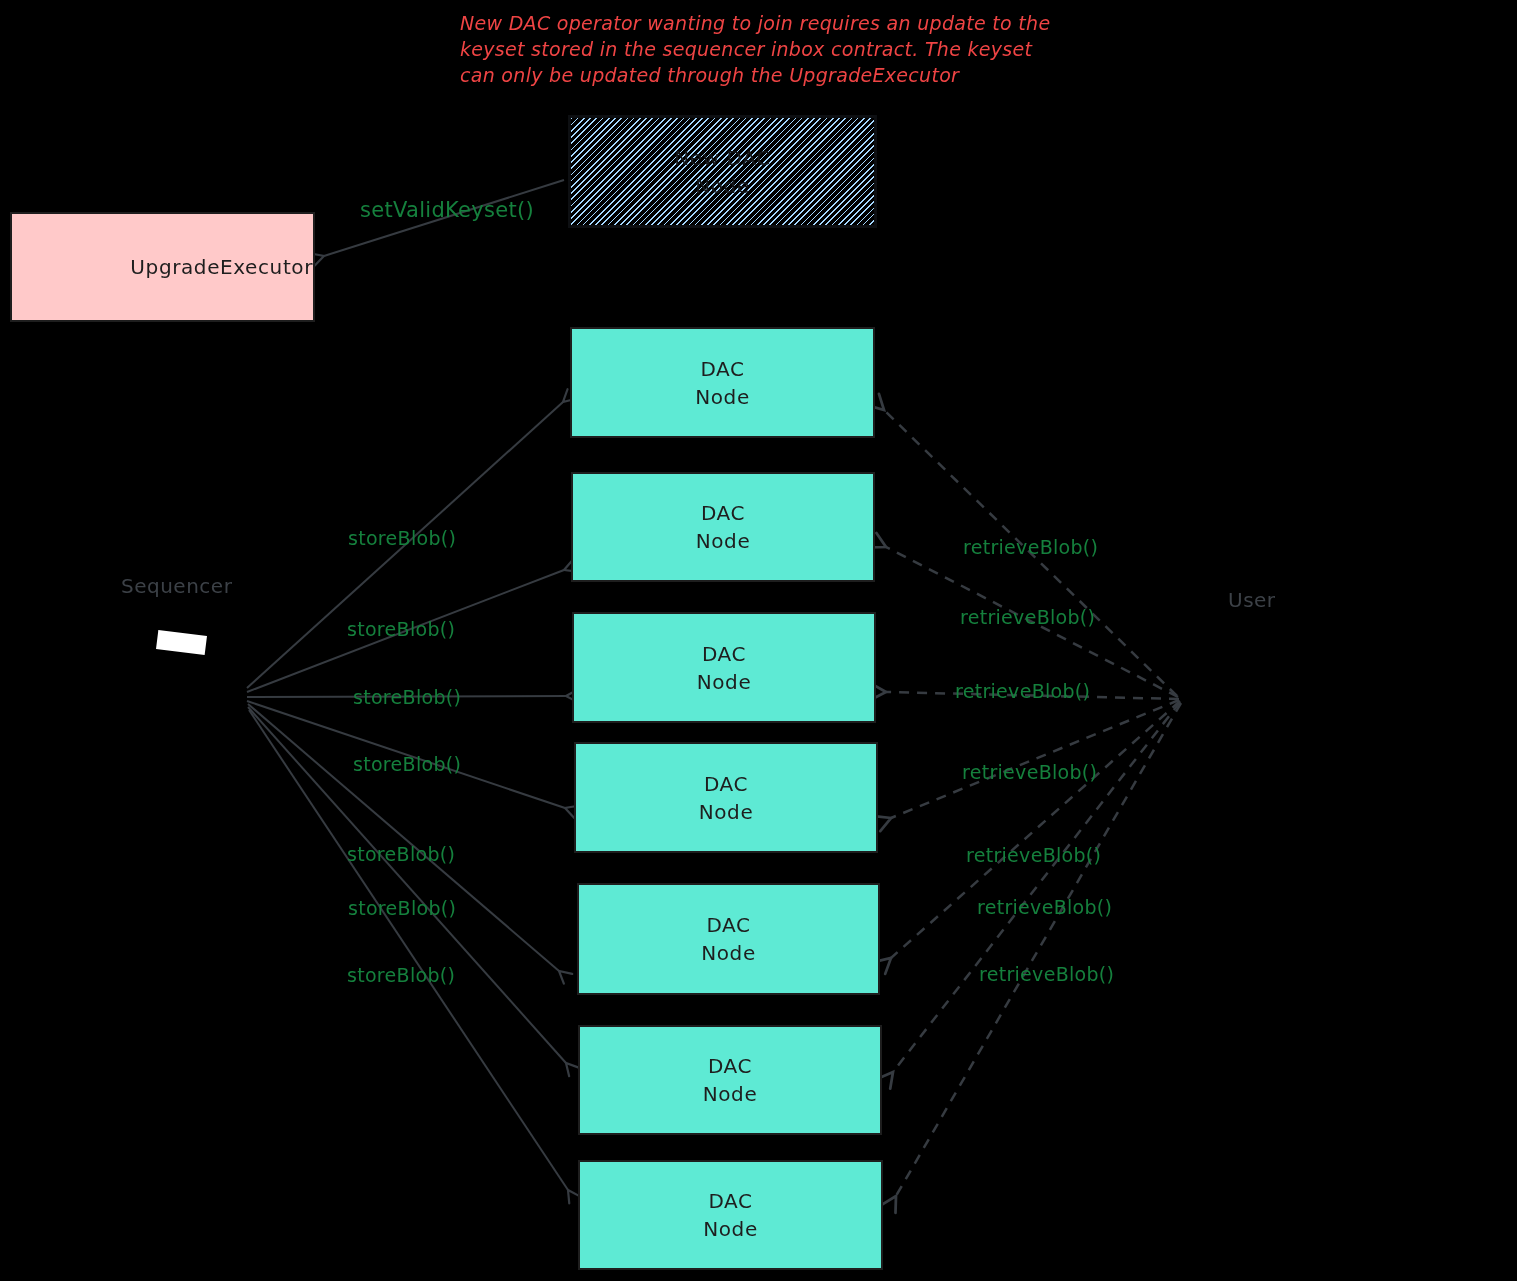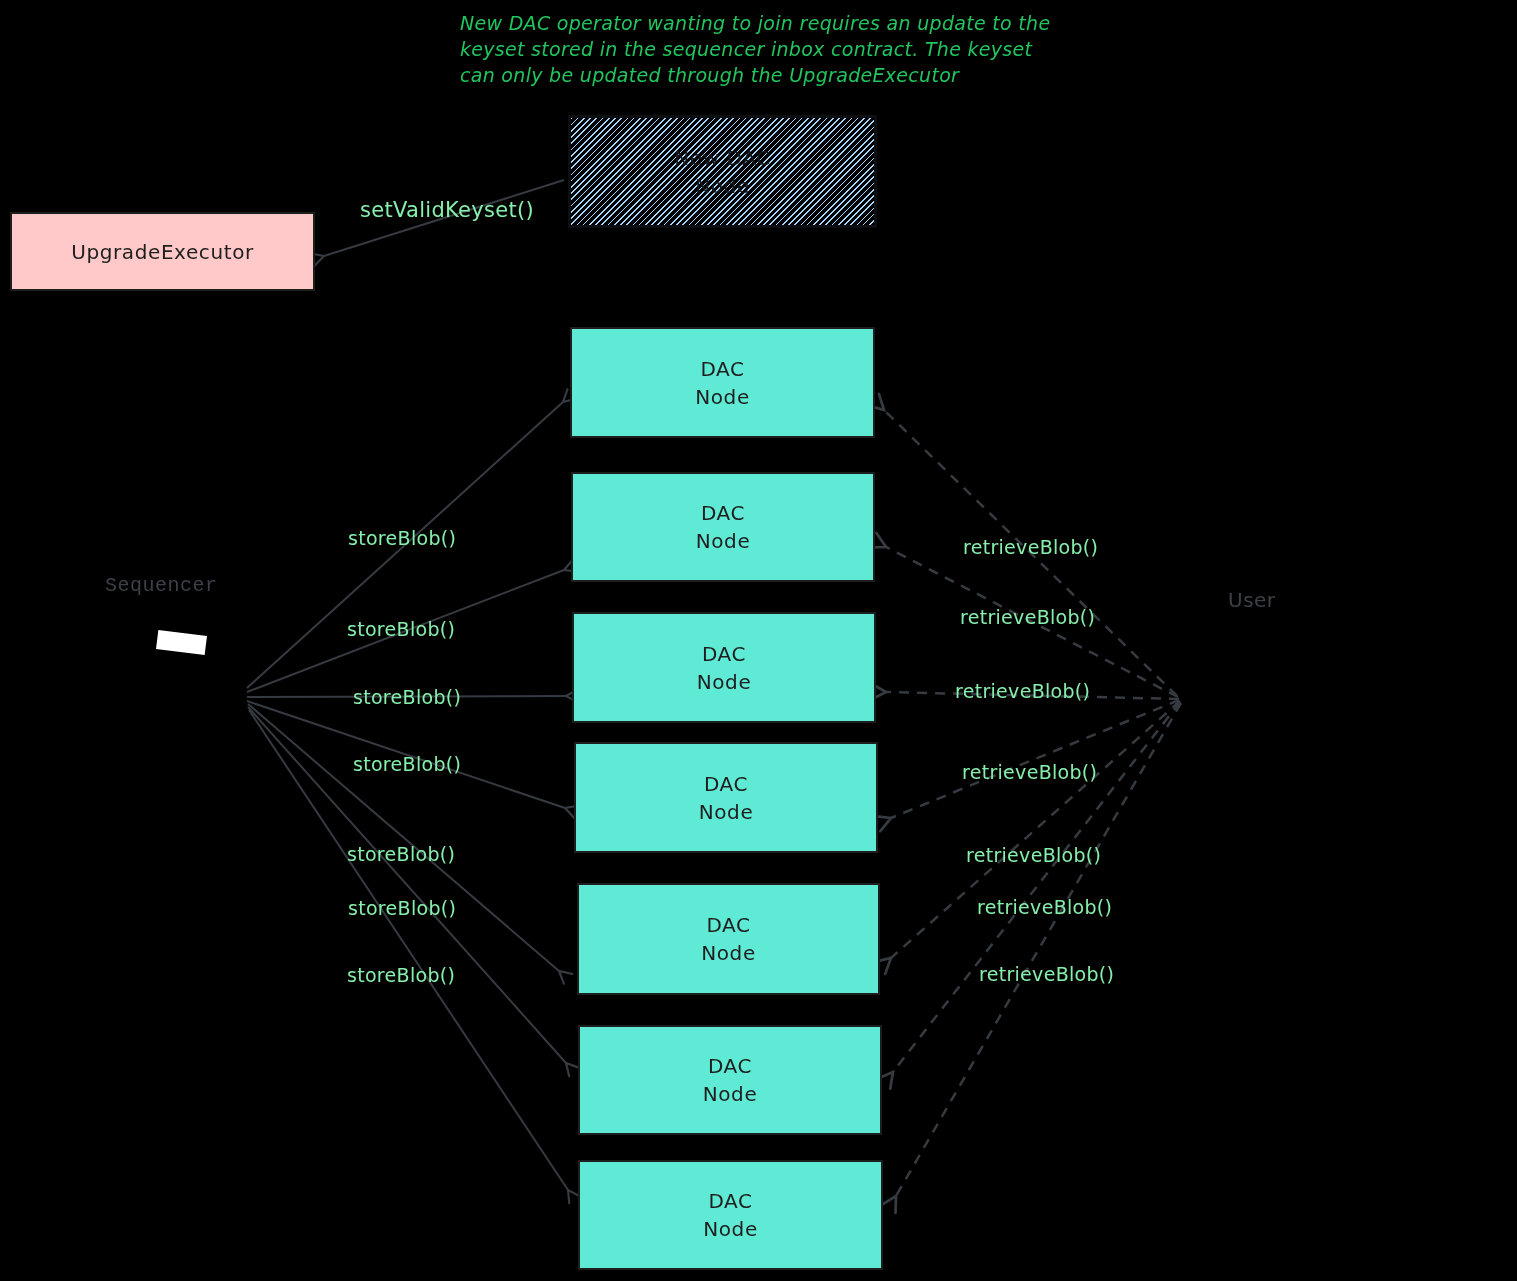--- a/index.html
+++ b/index.html
@@ -3,25 +3,25 @@
 <meta charset="utf-8">
 <style>
   html,body { margin:0; padding:0; background:#000; }
   .canvas {
     position:relative; width:1517px; height:1281px; background:#000000;
     font-family:"DejaVu Sans", sans-serif; overflow:hidden;
   }
   .layer { position:absolute; left:0; top:0; }
   .abs { position:absolute; }
   .note {
-    color:#22c55e; font-size:19px; line-height:26px; font-style:italic;
+    color:#ef4444; font-size:19px; line-height:26px; font-style:italic;
     white-space:pre-line; letter-spacing:0.3px;
   }
   .call {
-    color:#86efac; font-size:19px; letter-spacing:0.3px; white-space:nowrap;
+    color:#15803d; font-size:19px; letter-spacing:0.3px; white-space:nowrap;
   }
   .actor { color:#3c4147; font-size:20px; letter-spacing:0.5px; white-space:nowrap; }
   .box {
     position:absolute; box-sizing:border-box; border:2px solid #1e1e1e;
     display:flex; align-items:center; justify-content:center;
   }
   .node { background:#5eead4; }
   .executor { background:#ffc9c9; }
   .hatch {
     background:repeating-linear-gradient(135deg,
@@ -71,31 +71,31 @@
       <line x1="1181" y1="703" x2="896" y2="1196" marker-end="url(#ah)"></line>
     </g>
   </svg>
 
   <div class="abs note" style="left:460px; top:10px;">New DAC operator wanting to join requires an update to the
 keyset stored in the sequencer inbox contract. The keyset
 can only be updated through the UpgradeExecutor</div>
 
 
 
-  <div class="abs actor" style="left:105px; top:574px;font-family:Liberation Mono, monospace;">Sequencer</div>
+  <div class="abs actor" style="left:121px; top:574px;">Sequencer</div>
   <div class="seqbox" style="left:157px; top:633px; width:49px; height:19px;"></div>
 
   <div class="abs actor" style="left:1228px; top:588px;">User</div>
 
   <div class="box hatch" style="left:568px; top:115px; width:309px; height:113px;">
     <div class="boxlabel">New DAC
 Node</div>
   </div>
 
-  <div class="box executor" style="left:10px; top:212px; width:305px; height:79px;">
+  <div class="box executor" style="left:10px; top:212px; width:305px; height:110px;justify-content:flex-end;">
     <div class="boxlabel">UpgradeExecutor</div>
   </div>
 
   <div class="box node" style="left:570px; top:327px; width:305px; height:111px;">
     <div class="boxlabel">DAC
 Node</div>
   </div>
   <div class="box node" style="left:571px; top:472px; width:304px; height:110px;">
     <div class="boxlabel">DAC
 Node</div>

